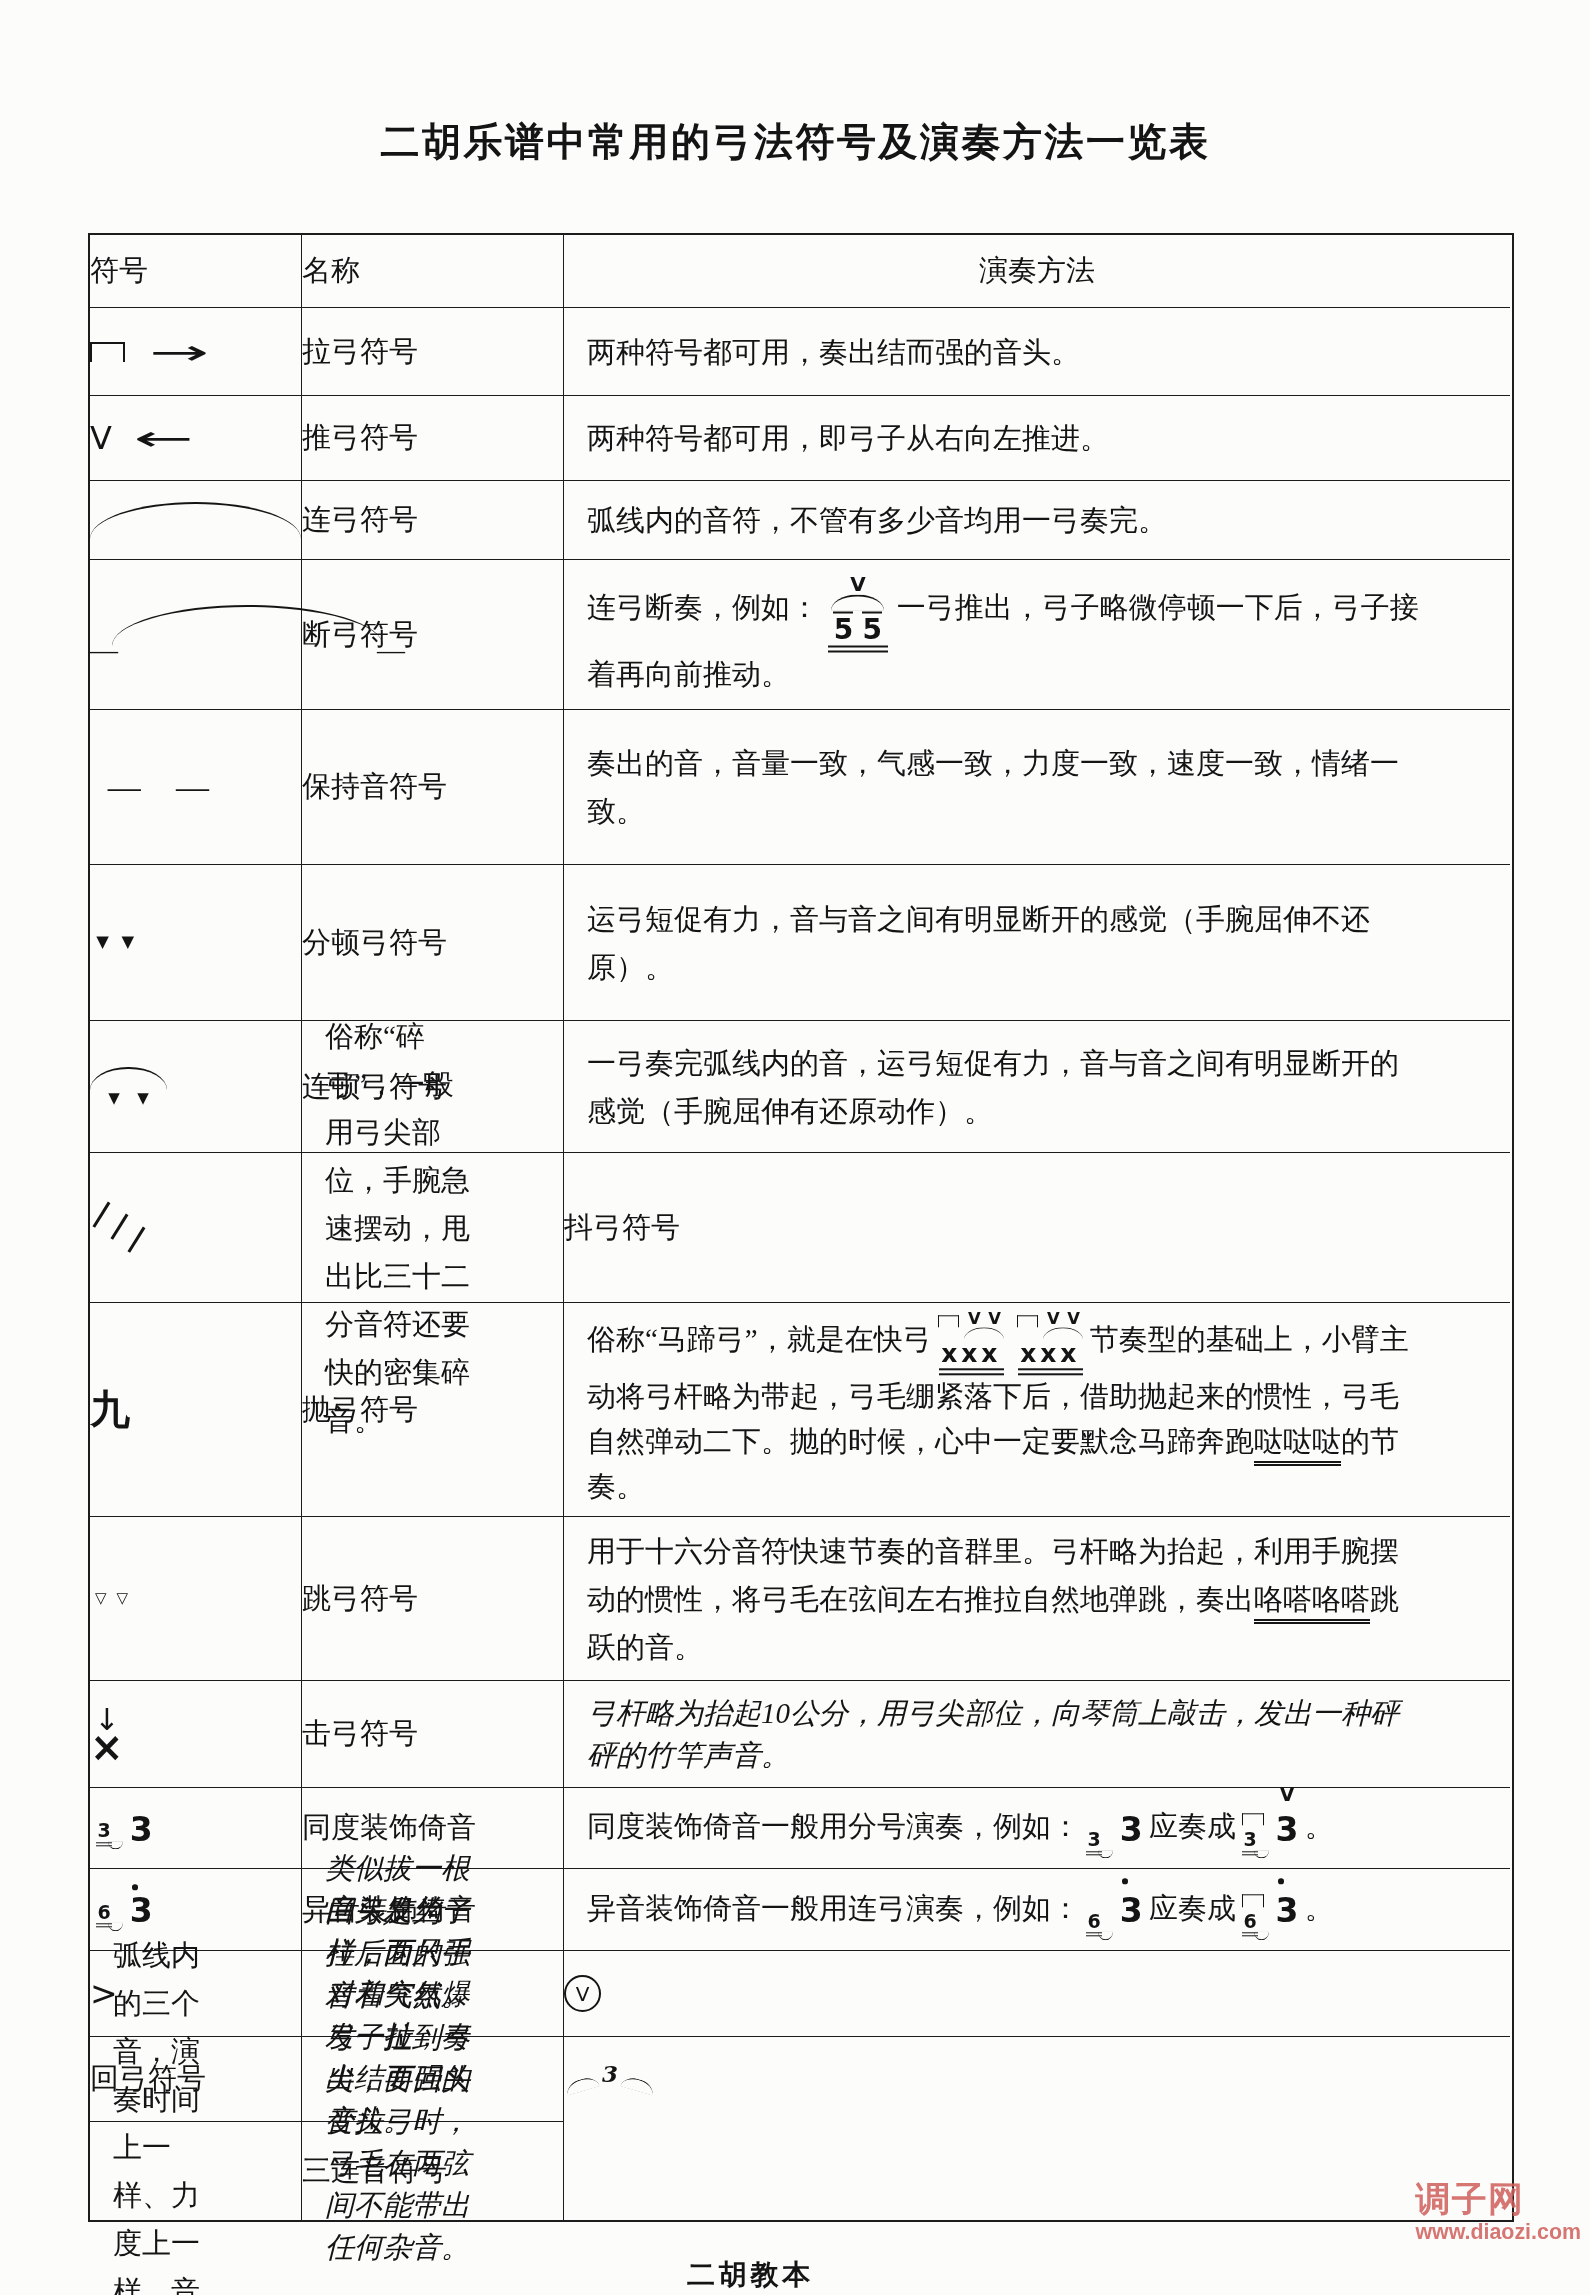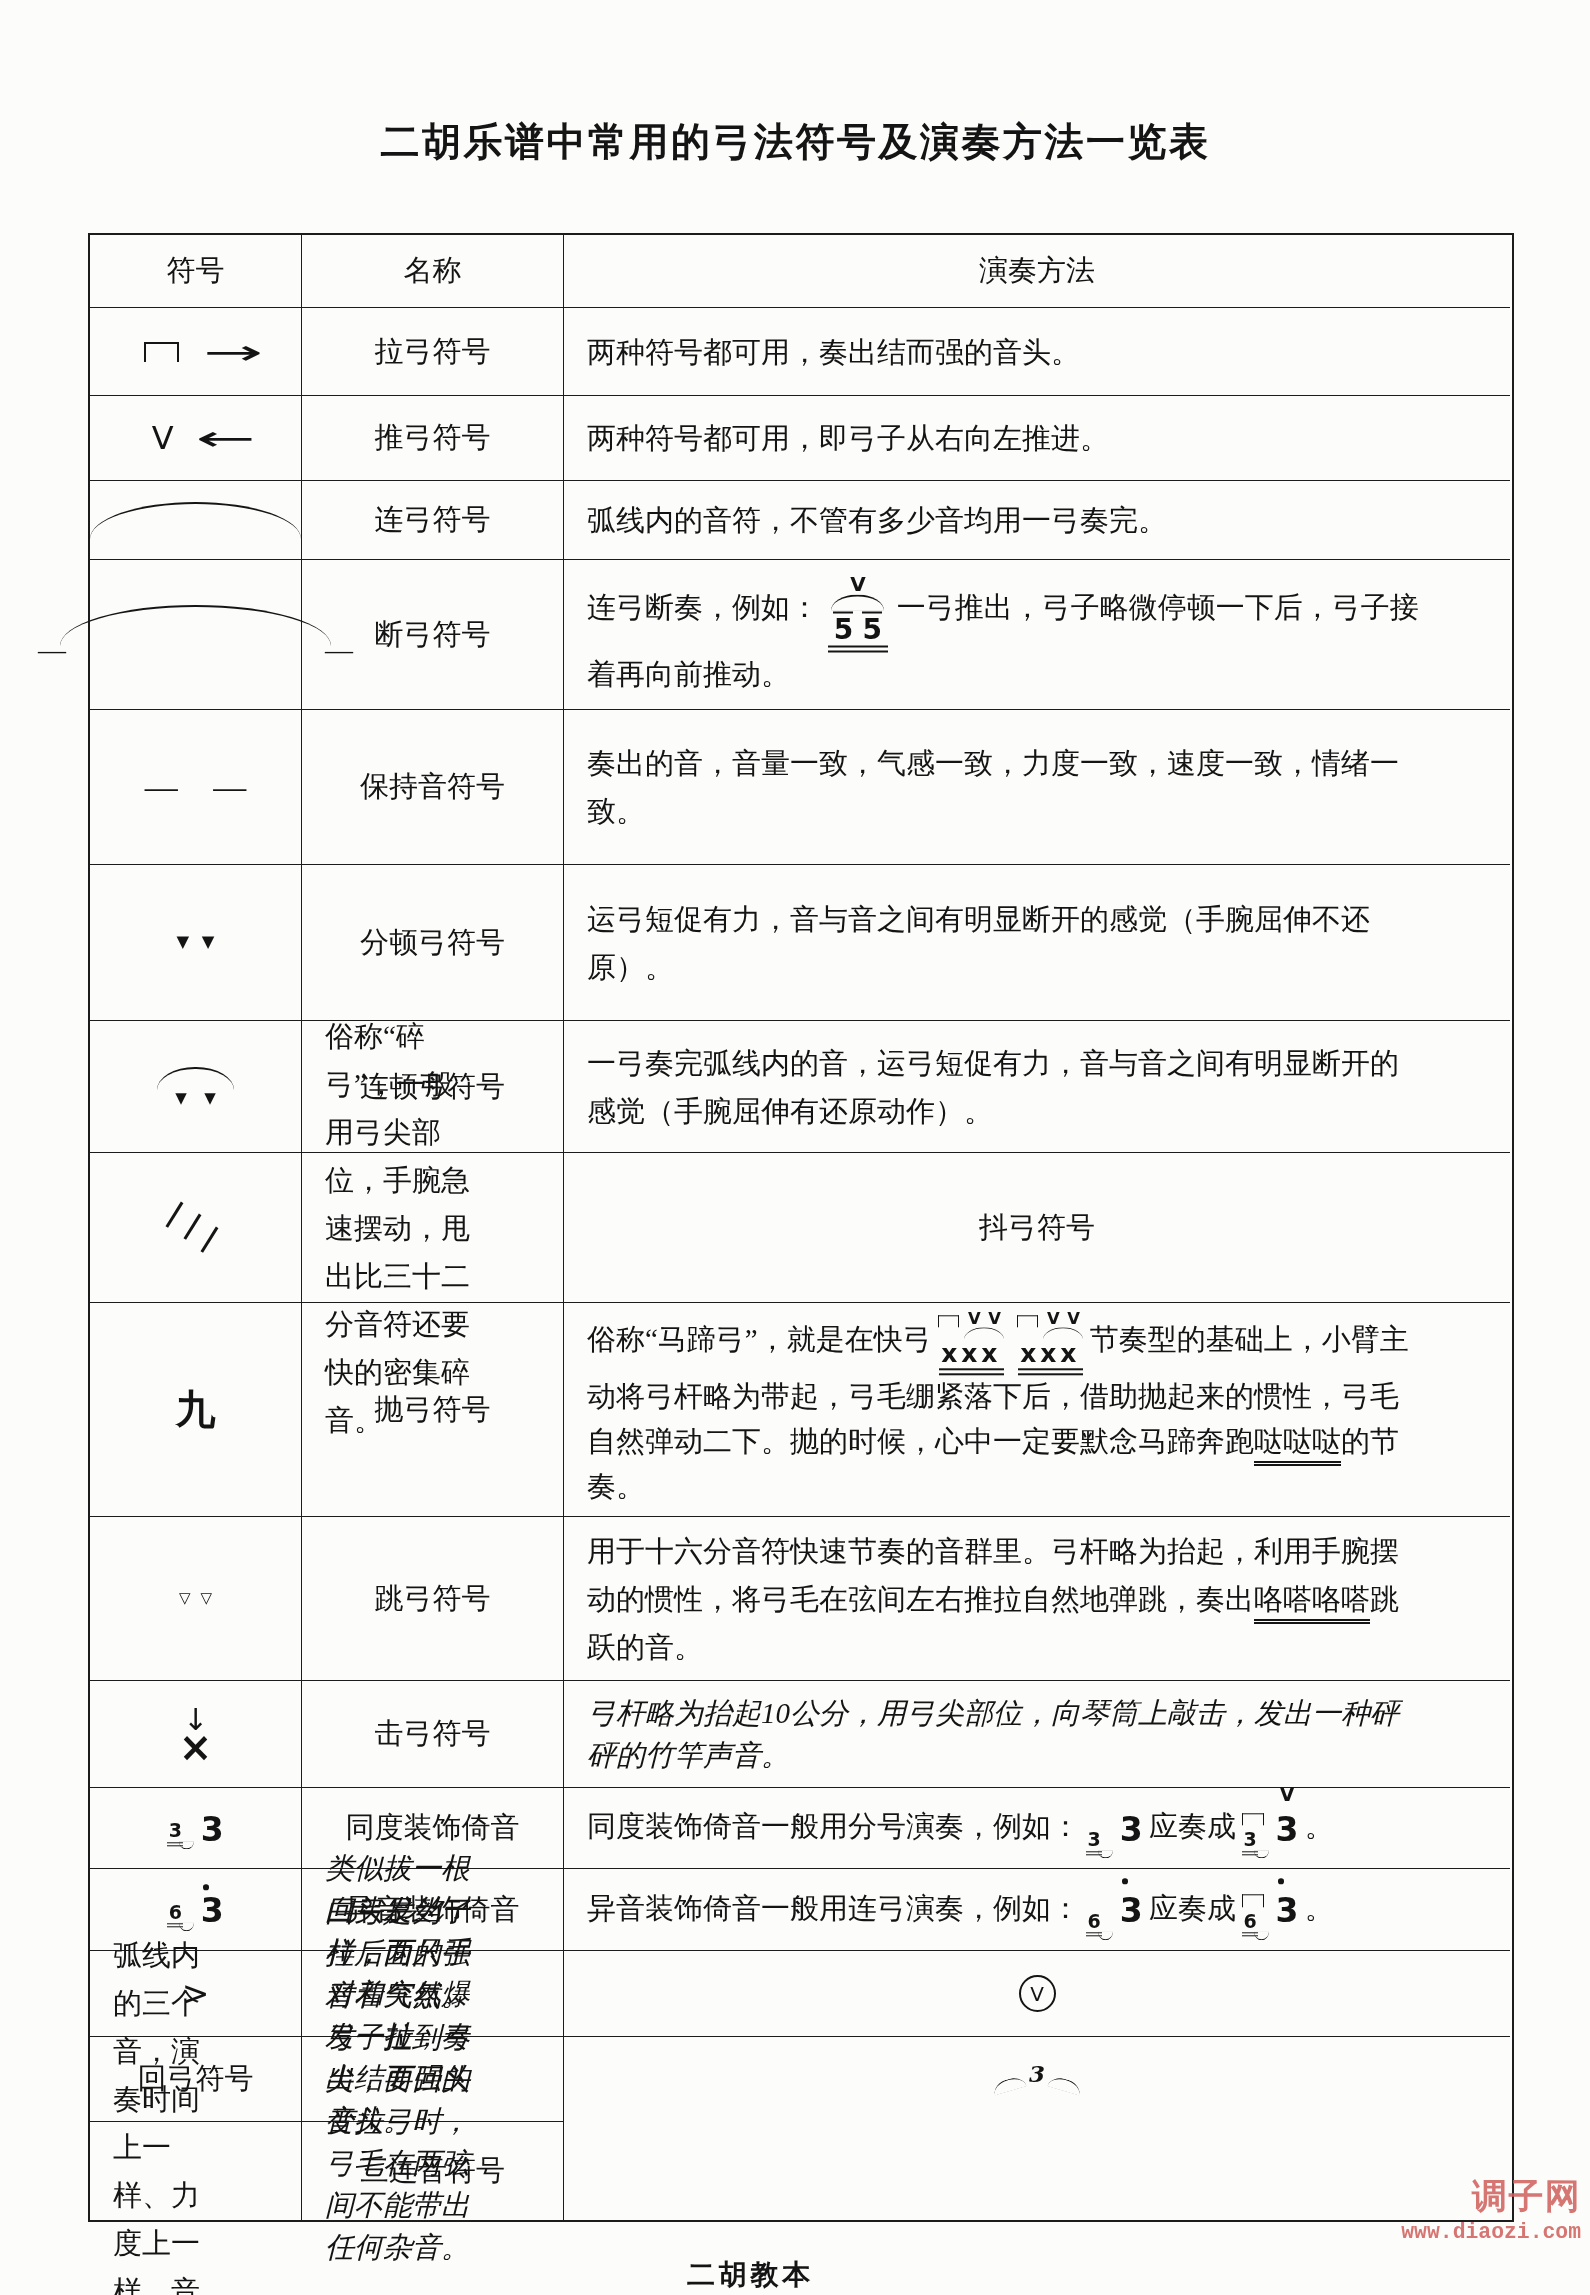--- a/index.html
+++ b/index.html
@@ -6,21 +6,21 @@
   .page{position:relative;width:1591px;height:2295px;background:#fcfcfa;
         font-family:"Liberation Serif","DejaVu Serif",serif;color:#141414;overflow:hidden;}
   .title{position:absolute;top:115px;left:0;width:100%;text-align:center;
          font-size:39px;font-weight:bold;letter-spacing:2.5px;}
   
   .tbl{position:absolute;left:88px;top:233px;width:1426px;box-sizing:border-box;
        border:2.5px solid #1c1c1c;display:grid;
        grid-template-columns:212px 262px 946px;
        grid-template-rows:73px 88px 85px 79px 150px 155px 156px 132px 150px 214px 164px 107px 81px 82px 86px 85px 98px;}
   .c{box-sizing:border-box;border-right:1.9px solid #1c1c1c;border-bottom:1.9px solid #1c1c1c;
-     display:flex;align-items:center;justify-content:center;overflow:visible;}
+     display:flex;align-items:center;overflow:visible;}
   .tbl > .c:nth-child(3n){border-right:none;}
   .tbl > .c:nth-last-child(-n+3){border-bottom:none;}
   .c2{font-size:29px;}
   .c3{justify-content:flex-start;}
   .c3 .mtext{margin:0;padding:0 90px 0 23px;font-size:29px;line-height:48px;}
   .c3.hd{justify-content:center;}
   .hdt{font-size:29px;}
   .lh72{line-height:45px !important;}
   .lh66{line-height:42px !important;font-style:italic;}
   
@@ -91,22 +91,22 @@
         letter-spacing:3.8px;border-bottom:7px double #151515;padding:0 2.5px 1.9px;margin-top:1.9px;}
   .uline{border-bottom:5.7px double #151515;padding-bottom:4px;}
   
   .tr3{font-family:"DejaVu Serif",serif;font-style:italic;font-weight:bold;font-size:23px;
        line-height:1;margin:0 5px 11.4px;}
   .s-tr.l{transform:rotate(-16deg) translateY(6.3px);}
   .s-tr.r{transform:rotate(16deg) translateY(6.3px);}
   
   .footer{position:absolute;top:2256px;left:0;width:1501px;text-align:center;
           font-size:28px;font-weight:bold;letter-spacing:3.8px;}
-  .wm{position:absolute;right:10px;top:2178px;text-align:right;color:#cf5f5c;opacity:.85;
-      font-family:Liberation Mono, monospace;line-height:1.2;margin-left:28px;}
+  .wm{position:absolute;right:10px;top:2178px;text-align:left;color:#cf5f5c;opacity:.85;
+      font-family:Liberation Sans, sans-serif;line-height:1.2;margin-left:28px;}
   .wm .site{font-size:35px;font-weight:bold;letter-spacing:1.3px;}
   .wm .url{font-size:21.4px;font-weight:bold;}
 </style>
 </head>
 <body>
 
 <div class="page">
 
   <div class="title">二胡乐谱中常用的弓法符号及演奏方法一览表</div>
 

